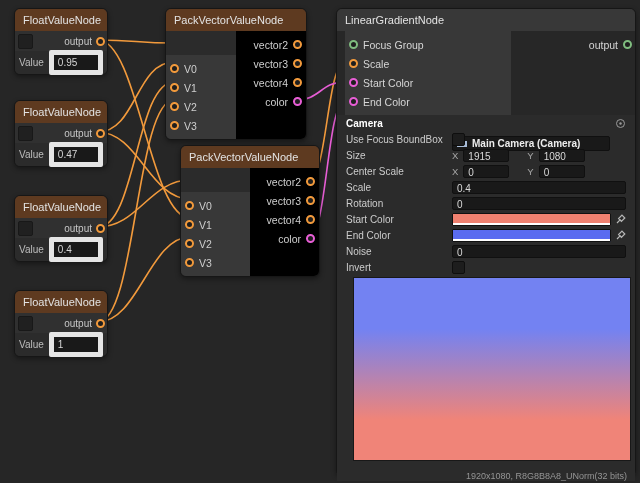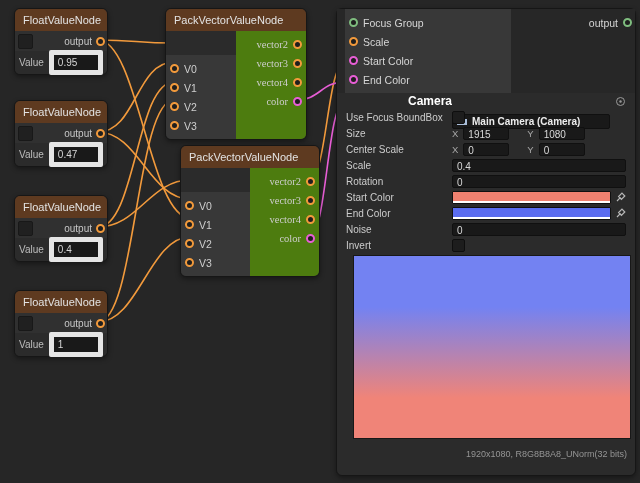--- a/index.html
+++ b/index.html
@@ -30,38 +30,38 @@
   .fn-value-field{flex:1;height:15px;line-height:15px;background:#191919;border:5px solid #e5e5e5;
     border-radius:2px;font-size:10px;color:#d6d6d6;padding:0 4px;}
 
   
   .pack-node{width:140px;}
   .pn1{left:165px;top:8px;}
   .pn2{left:180px;top:145px;width:138px;}
   .pack-body{display:flex;border-radius:0 0 5px 5px;overflow:hidden;}
   .pack-col{flex:1;padding:4px 0;}
   .pack-inputs{background:#383838;margin-top:24px;}
-  .pack-outputs{background:#4d7c0f;font-family:Liberation Serif, serif;}
+  .pack-outputs{background:#000000;}
   .pack-row{height:19px;display:flex;align-items:center;gap:5px;padding:0 4px;font-size:10.5px;color:#cfcfcf;}
   .pack-outputs .pack-row{justify-content:flex-end;}
 
   
   .gradient-node{left:336px;top:8px;width:298px;height:466px;}
   .gradient-node .node-header{background:#383838;}
   .gn-ports{position:relative;height:84px;background:#272727;}
   .gn-left{position:absolute;left:8px;top:0;width:166px;height:84px;background:#383838;
     padding:4px 0;box-sizing:border-box;}
   .gn-row{height:19px;display:flex;align-items:center;gap:5px;padding:0 4px;font-size:10.5px;color:#d6d6d6;}
   .gn-output-row{position:absolute;right:0;top:4px;height:19px;display:flex;align-items:center;
     gap:5px;padding:0 3px;font-size:10.5px;color:#d6d6d6;}
 
   .gn-inspector{background:#2b2b2b;}
   .insp-row{height:16px;display:flex;align-items:center;padding:0 9px;}
   .insp-label{width:106px;flex:0 0 auto;font-size:10px;color:#cccccc;white-space:nowrap;}
-  .camera-row .insp-label{color:#ffffff;font-weight:bold;font-size:12px;text-align:right;}
+  .camera-row .insp-label{color:#ffffff;font-weight:bold;font-size:10px;}
   .insp-control{flex:1;display:flex;align-items:center;gap:5px;min-width:0;}
   .obj-field{flex:1;height:13px;background:#191919;border:1px solid #101010;border-radius:2px;
     display:flex;align-items:center;gap:4px;padding:0 3px;font-size:10px;color:#ecenormal;color:#ececec;font-weight:bold;overflow:hidden;white-space:nowrap;margin-top:40px;}
   .num-field{height:13px;background:#191919;border:1px solid #101010;border-radius:2px;
     font-size:10px;color:#d8d8d8;padding:0 4px;line-height:13px;box-sizing:border-box;}
   .num-small{width:46px;flex:0 0 auto;}
   .num-wide{flex:1;}
   .axis-label{font-size:9.5px;color:#a8a8a8;flex:0 0 auto;}
   .axis-gap{width:8px;flex:0 0 auto;}
   .checkbox{width:11px;height:11px;background:#1d1d1d;border:1px solid #0e0e0e;border-radius:2px;flex:0 0 auto;}
@@ -224,20 +224,21 @@
           </div>
         <div class="pack-row">
             <span>color</span>
             <span class="port p-pink"></span>
           </div>
       </div>
     </div>
   </div>
 
   <div class="node gradient-node">
+    <div class="node-header">LinearGradientNode</div>
 
     <div class="gn-ports">
       <div class="gn-left">
         <div class="gn-row">
             <span class="port p-green"></span>
             <span>Focus Group</span>
           </div>
         <div class="gn-row">
             <span class="port p-orange"></span>
             <span>Scale</span>

